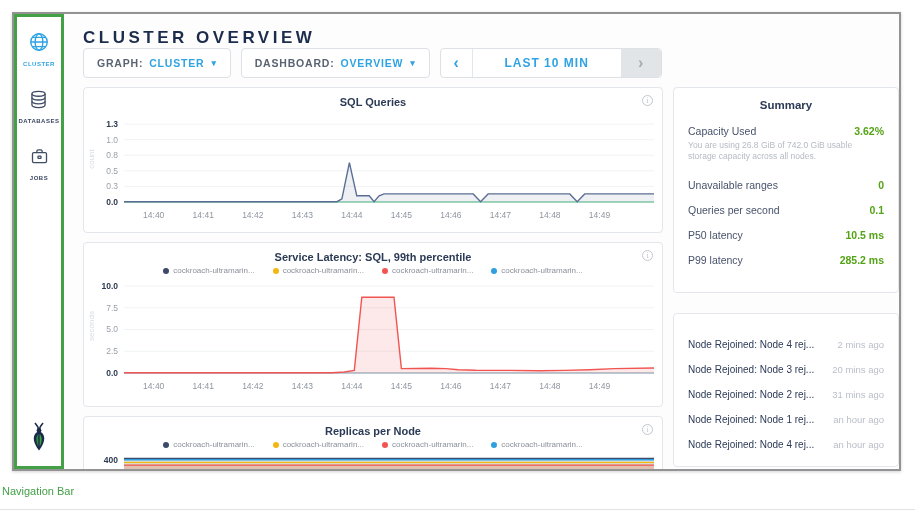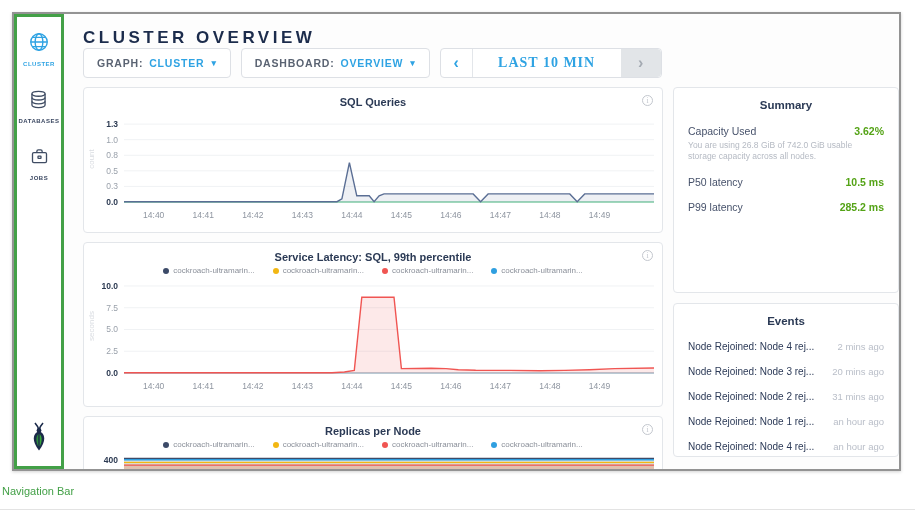--- a/index.html
+++ b/index.html
@@ -25,21 +25,21 @@
   .toolbar { display:flex; align-items:center; }
   .tb-btn { height:30px; display:flex; align-items:center; background:#fff;
     border:1px solid #dde0e5; border-radius:4px; padding:0 13px; margin-right:10px;
     font-size:10.5px; font-weight:700; letter-spacing:.8px; color:#5a6372; cursor:pointer; }
   .tb-btn .val { color:#2fa3e3; margin-left:6px; }
   .tb-btn .caret { color:#2fa3e3; margin-left:7px; font-size:9px; }
   .time-nav { height:30px; display:flex; border:1px solid #dde0e5; border-radius:4px;
     overflow:hidden; background:#fff; }
   .time-nav .seg { display:flex; align-items:center; justify-content:center; }
   .seg-prev { width:32px; border-right:1px solid #e3e6ea; color:#2fa3e3; font-weight:700; cursor:pointer; }
-  .seg-label { width:148px; color:#2fa3e3; font-size:14px; font-weight:700; letter-spacing:1px; cursor:pointer;font-family:Liberation Serif, serif; }
+  .seg-label { width:148px; color:#2fa3e3; font-size:12px; font-weight:700; letter-spacing:1px; cursor:pointer; }
   .seg-next { width:40px; background:#e2e5e8; color:#a4aab2; font-weight:700; border-radius:0 4px 4px 0; }
 
   .content-row { display:flex; margin-top:9px; }
   .charts-col { width:580px; flex:0 0 580px; }
   .right-col { width:226px; flex:0 0 226px; margin-left:10px; }
 
   .card { background:#fff; border:1px solid #e3e6ea; border-radius:4px; position:relative; }
   .chart-card { margin-bottom:9px; padding-top:8px; }
   .chart-title { text-align:center; font-size:11px; font-weight:700; color:#2b3a55; }
   .legend { display:flex; justify-content:center; margin-top:3px; }
@@ -250,39 +250,46 @@
               <path d="M40.0,82.0 L40.0,13.4 L570.0,13.4 L570.0,82.0 Z" fill="rgba(242,183,19,0.18)" stroke="none"></path>
               <polyline points="40.0,13.4 570.0,13.4" fill="none" stroke="#f2b713" stroke-width="1.4"></polyline>
               <path d="M40.0,82.0 L40.0,16.1 L570.0,16.1 L570.0,82.0 Z" fill="rgba(240,85,82,0.20)" stroke="none"></path>
               <polyline points="40.0,16.1 570.0,16.1" fill="none" stroke="#f05552" stroke-width="1.4"></polyline>
               <text x="34" y="14.090909090909093" text-anchor="end" font-size="8.5" fill="#2c3a52" font-weight="700">400</text>
             </svg>
         </div>
       </div>
 
       <div class="right-col">
-        <div class="card panel" style="height:206px; margin-bottom:10px">
+        <div class="card panel" style="height:206px; margin-bottom:20px">
           <div class="panel-title">Summary</div>
           <div class="sum-row" style="margin-top:14px">
             <span class="sum-label">Capacity Used</span>
             <span class="sum-val">3.62%</span>
           </div>
           <div class="sum-desc">You are using 26.8 GiB of 742.0 GiB usable storage capacity across all nodes.</div>
+          <div class="sum-row" style="margin-top:16px">
+            <span class="sum-label">Unavailable ranges</span>
+            <span class="sum-val">0</span>
+          </div>
+          <div class="sum-row">
+            <span class="sum-label">Queries per second</span>
+            <span class="sum-val">0.1</span>
+          </div>
           <div class="sum-row">
             <span class="sum-label">P50 latency</span>
             <span class="sum-val">10.5 ms</span>
           </div>
           <div class="sum-row">
             <span class="sum-label">P99 latency</span>
             <span class="sum-val">285.2 ms</span>
           </div>
         </div>
 
         <div class="card panel" style="height:154px">
-          <div class="panel-title">Events</div>
           <div class="ev-row">
             <span class="ev-label">Node Rejoined: Node 4 rej...</span>
             <span class="ev-time">2 mins ago</span>
           </div>
           <div class="ev-row">
             <span class="ev-label">Node Rejoined: Node 3 rej...</span>
             <span class="ev-time">20 mins ago</span>
           </div>
           <div class="ev-row">
             <span class="ev-label">Node Rejoined: Node 2 rej...</span>

